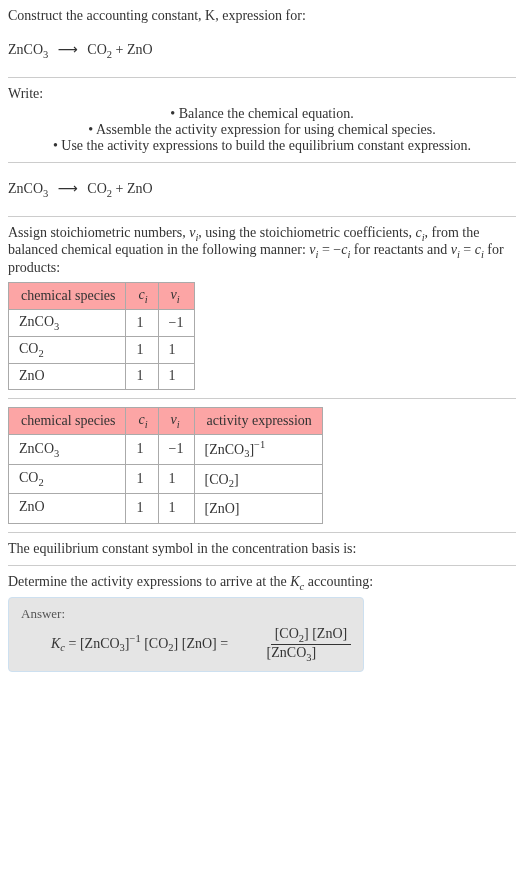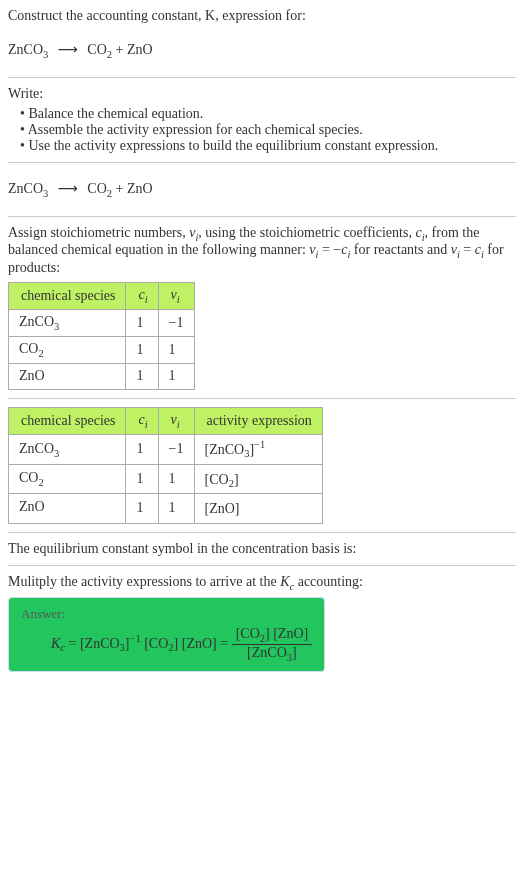--- a/index.html
+++ b/index.html
@@ -27,64 +27,66 @@
       font-size: 0.75em;
       vertical-align: sub;
     }
     sup {
       font-size: 0.75em;
       vertical-align: super;
     }
     ul.plan {
       list-style: none;
       padding-left: 0;
-      margin: 4px 12px;
+      margin: 4px 0;
+      text-align: center;
     }
     ul.plan li::before {
       content: "• ";
     }
     table {
       border-collapse: collapse;
       margin: 6px 0;
     }
     th, td {
       border: 1px solid #aaa;
       padding: 4px 10px;
       text-align: left;
       font-weight: normal;
     }
     th {
-      background: #bef264;
+      background: #fca5a5;
       padding-left: 12px;
     }
     .italic {
       font-style: italic;
     }
     .answer-box {
-      background: #22c55e;
+      background: #e5e5e5;
       border: 1px solid #cde0f0;
       border-radius: 4px;
       padding: 8px 12px;
       margin-top: 6px;
       display: inline-block;
     }
     .answer-label {
       font-size: 13px;
       color: #555;
       margin-bottom: 4px;
     }
     .frac {
       display: inline-block;
       vertical-align: middle;
       text-align: center;
     }
     .frac .num {
       display: block;
       border-bottom: 1px solid #333;
       padding: 0 4px;
+      margin-left: 39px;
     }
     .frac .den {
       display: block;
       padding: 0 4px;
     }
     .arrow {
       padding: 0 6px;
     }
   </style>
 </head>
@@ -100,21 +102,21 @@
     <span>CO</span><sub>2</sub><span> + </span><span>ZnO</span>
   </div>
 </div>
 
 <hr>
 
 <div class="section">
   <div>Write:</div>
   <ul class="plan">
     <li>Balance the chemical equation.</li>
-    <li>Assemble the activity expression for each chemical species.</li>
+    <li>Assemble the activity expression for using chemical species.</li>
     <li>Use the activity expressions to build the equilibrium constant expression.</li>
   </ul>
 </div>
 
 <hr>
 
 <div class="section">
   <div class="equation">
     <span>ZnCO</span><sub>3</sub>
     <span class="arrow">⟶</span>
@@ -192,21 +194,21 @@
 <hr>
 
 <div class="section">
   <div>The equilibrium constant symbol in the concentration basis is:</div>
 </div>
 
 <hr>
 
 <div class="section">
   <div>
-    <span>Mulitply the activity expressions to arrive at the </span><span class="italic">K</span><sub class="italic">c</sub><span> accounting:</span>
+    <span>Determine the activity expressions to arrive at the </span><span class="italic">K</span><sub class="italic">c</sub><span> accounting:</span>
   </div>
 
   <div class="answer-box">
     <div class="answer-label">Answer:</div>
     <div style="padding-left:30px;">
       <span class="italic">K</span><sub class="italic">c</sub><span> = </span><span>[ZnCO</span><sub>3</sub><span>]</span><sup>−1</sup><span> [CO</span><sub>2</sub><span>]</span><span> [ZnO</span><span>]</span><span> = </span><span class="frac"><span class="num"><span>[CO</span><sub>2</sub><span>]</span><span> [ZnO</span><span>]</span></span><span class="den"><span>[ZnCO</span><sub>3</sub><span>]</span></span></span>
     </div>
   </div>
 </div>
 

